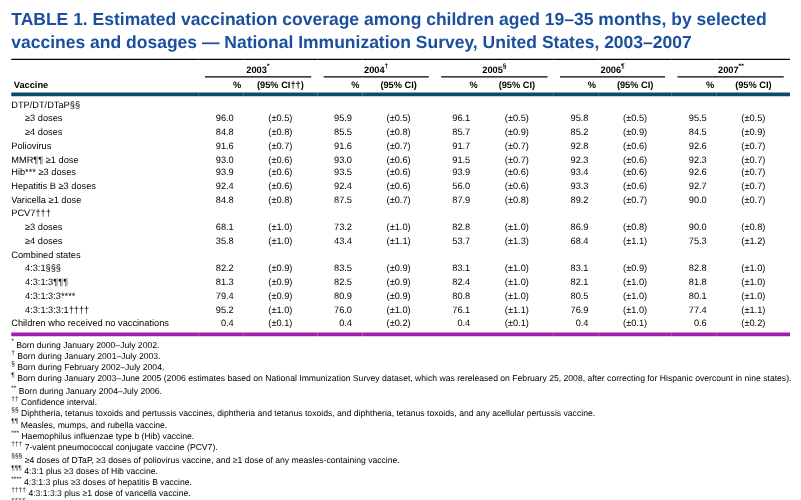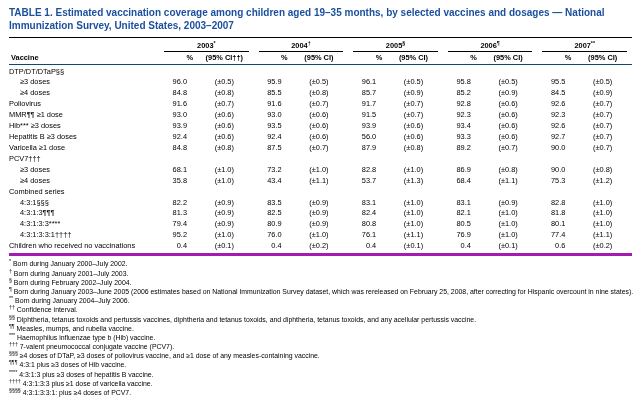--- a/index.html
+++ b/index.html
@@ -6,21 +6,21 @@
   body {
     width: 641px; height: 400px; overflow: hidden;
     font-family: "Liberation Sans", sans-serif;
     color: #000;
     -webkit-font-smoothing: antialiased;
   }
   .page { padding: 6px 9px 4px 9px; }
 
   .title {
     font-weight: bold;
-    font-size: 10px;
+    font-size: 14px;
     line-height: 1.3;
     margin-bottom: 5px;
   }
 
   table {
     width: 623px;
     border-collapse: collapse;
     table-layout: fixed;
     border-top: 1px solid #000;
   }
@@ -29,21 +29,21 @@
   col.ccol  { width: 58.6px; }
 
   thead th { font-weight: bold; font-size: 7.4px; vertical-align: bottom; }
   tr.year-row th { padding: 2.5px 0 0 0; }
   .grp {
     border-bottom: 1px solid #000;
     margin: 0 5px;
     padding-bottom: 1px;
     text-align: center;
   }
-  tr.sub-row th { border-bottom: 1px solid #0c4a6e; padding: 1px 2px 2.5px 2px; margin-left: 25px; }
+  tr.sub-row th { border-bottom: 3px solid #0c4a6e; padding: 1px 2px 2.5px 2px; margin-left: 25px; }
   th.vax-h { text-align: left; padding-left: 0; }
   th.pct-h { text-align: right; padding-right: 8px; }
   th.ci-h  { text-align: center; }
 
   tbody td {
     font-size: 7.4px;
     line-height: 1.18;
     padding: 1.1px 2px;
     white-space: nowrap;
     overflow: hidden;
@@ -243,21 +243,21 @@
           <td class="pct">43.4</td>
           <td class="ci">(±1.1)</td>
           <td class="pct">53.7</td>
           <td class="ci">(±1.3)</td>
           <td class="pct">68.4</td>
           <td class="ci">(±1.1)</td>
           <td class="pct">75.3</td>
           <td class="ci">(±1.2)</td>
         </tr>
         <tr>
-          <td class="vax">Combined series</td>
+          <td class="vax">Combined states</td>
           <td colspan="10"></td>
         </tr>
         <tr>
           <td class="vax ind">4:3:1§§§</td>
           <td class="pct">82.2</td>
           <td class="ci">(±0.9)</td>
           <td class="pct">83.5</td>
           <td class="ci">(±0.9)</td>
           <td class="pct">83.1</td>
           <td class="ci">(±1.0)</td>

